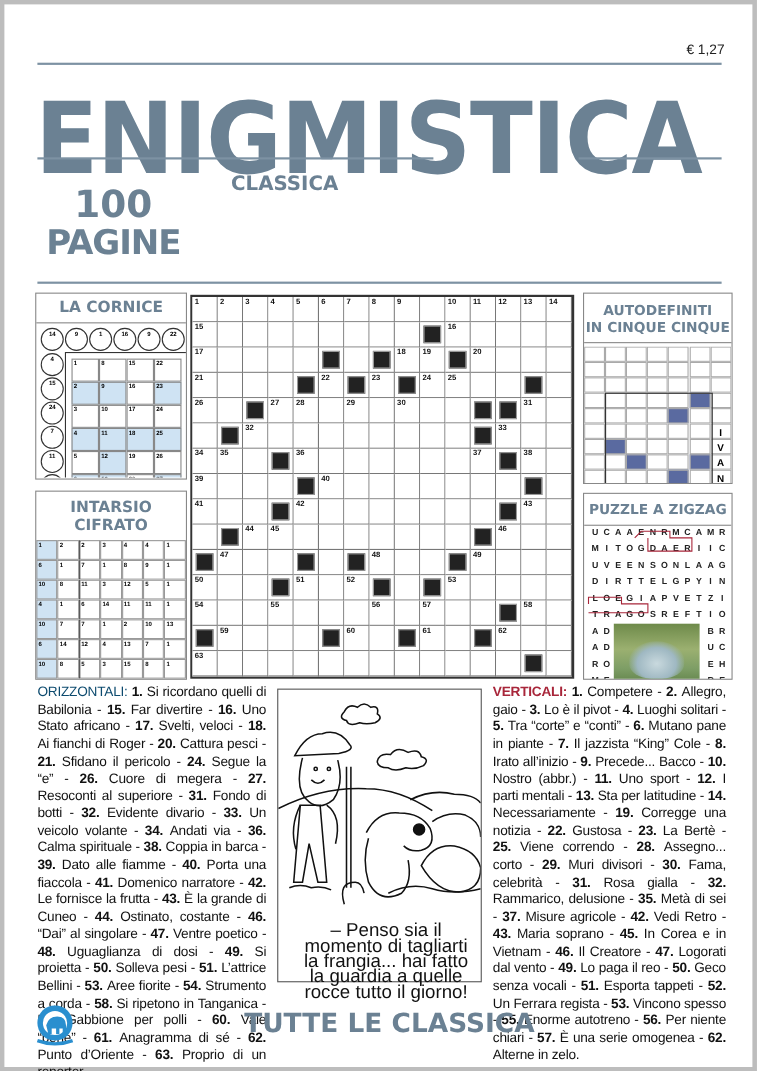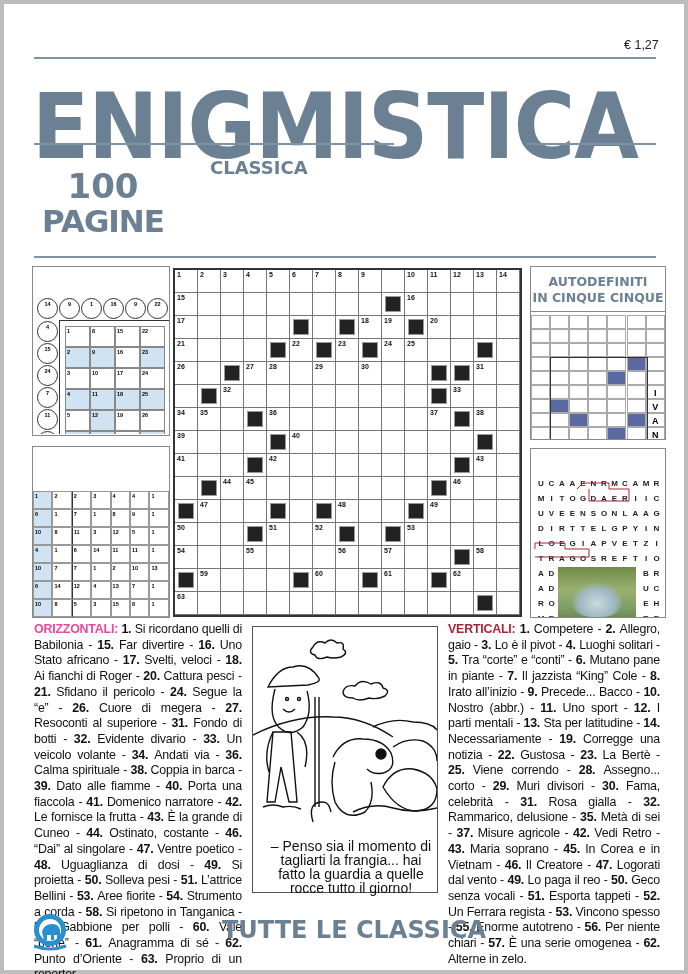--- a/index.html
+++ b/index.html
@@ -18,24 +18,24 @@
   .panel{position:absolute;border:1px solid #888;background:#fff;}
   .ptitle{font-family:"DejaVu Sans",sans-serif;font-weight:bold;color:#6b8193;text-align:center;border-bottom:1px solid #888;}
   .grid{position:absolute;left:169px;top:264px;border:2px solid #333;}
   .gcell{position:absolute;border-right:1px solid #777;border-bottom:1px solid #777;box-sizing:border-box;background:#fff;}
   .gcell .num{position:absolute;left:2px;top:1px;font-size:7px;color:#111;font-weight:bold;}
   .gcell.black::after{content:"";position:absolute;left:3px;top:3px;right:3px;bottom:3px;background:#222;border:1px solid #999;}
   .circ{position:absolute;width:19px;height:19px;border:1px solid #333;border-radius:50%;background:#fff;font-size:5.5px;text-align:center;line-height:11px;font-weight:bold;}
   .scell{position:absolute;border:1px solid #888;box-sizing:border-box;font-size:5.5px;font-weight:bold;padding:1px;}
   .clues{font-size:12.4px;line-height:15.7px;color:#111;text-align:justify;letter-spacing:-0.2px;}
   .clues b{font-weight:bold;}
-  .hor-lbl{color:#ec4899;font-weight:bold;}
+  .hor-lbl{color:#0c4a6e;font-weight:normal;}
   .ver-lbl{color:#a8263a;font-weight:bold;}
   .cartoon{left:248px;top:622px;width:184px;height:265px;border:1px solid #555;background:#fff;}
-  .caption{position:absolute;left:16px;right:4px;top:212px;font-size:14px;line-height:14px;text-align:center;color:#111;}
+  .caption{position:absolute;left:16px;right:4px;top:212px;font-size:17px;line-height:14px;text-align:center;color:#111;}
   .sol{left:190px;top:912px;width:320px;text-align:center;font-family:"DejaVu Sans",sans-serif;font-weight:bold;font-size:24px;color:#6b8193;letter-spacing:0px;}
   .zz{position:absolute;font-size:8px;font-weight:bold;color:#222;width:12px;text-align:center;}
 </style>
 </head>
 <body>
 
 <div class="page">
 
   <div class="abs price">€ 1,27</div>
   <div class="rule" style="left:30px;top:53px;width:622px;"></div>
@@ -49,20 +49,21 @@
     <div class="p">PAGINE</div>
   </div>
 
   <div class="abs types">
     <div>CLASSICA</div>
   </div>
 
   <div class="rule" style="left:30px;top:252px;width:622px;"></div>
 
   <div class="panel" style="left:28px;top:262px;width:136px;height:168px;">
+    <div class="ptitle" style="font-size:14px;line-height:26px;">LA CORNICE</div>
     <div id="cornice-body" class="abs" style="left:0;top:27px;width:136px;height:140px;overflow:hidden;">
         <div class="circ" style="left:4px;top:4px;">14</div>
         <div class="circ" style="left:26px;top:4px;">9</div>
         <div class="circ" style="left:48px;top:4px;">1</div>
         <div class="circ" style="left:70px;top:4px;">16</div>
         <div class="circ" style="left:92px;top:4px;">9</div>
         <div class="circ" style="left:114px;top:4px;">22</div>
         <div class="circ" style="left:4px;top:27px;">4</div>
         <div class="circ" style="left:4px;top:49px;">15</div>
         <div class="circ" style="left:4px;top:71px;">24</div>
@@ -91,20 +92,24 @@
         <div class="scell" style="left:82px;top:116px;width:25px;height:21px;background:#fff;">19</div>
         <div class="scell" style="left:107px;top:116px;width:25px;height:21px;background:#fff;">26</div>
         <div class="scell" style="left:32px;top:137px;width:25px;height:21px;background:#cfe3f3;">6</div>
         <div class="scell" style="left:57px;top:137px;width:25px;height:21px;background:#cfe3f3;">19</div>
         <div class="scell" style="left:82px;top:137px;width:25px;height:21px;background:#fff;">20</div>
         <div class="scell" style="left:107px;top:137px;width:25px;height:21px;background:#cfe3f3;">27</div>
       </div>
   </div>
 
   <div class="panel" style="left:28px;top:442px;width:136px;height:170px;">
+    <div class="ptitle" style="font-size:14px;line-height:17px;padding:6px 0 4px;">
+      <div>INTARSIO</div>
+      <div>CIFRATO</div>
+    </div>
     <div id="intarsio-body" class="abs" style="left:0;top:44px;width:136px;height:126px;">
         <div class="scell" style="left:0px;top:0px;width:19.4px;height:18px;background:#cfe3f3;border-color:#999;">1</div>
         <div class="scell" style="left:19.4px;top:0px;width:19.4px;height:18px;background:#fff;border-color:#999;">2</div>
         <div class="scell" style="left:38.8px;top:0px;width:19.4px;height:18px;background:#fff;border-color:#999;border-left:1.5px solid #333;">2</div>
         <div class="scell" style="left:58.199999999999996px;top:0px;width:19.4px;height:18px;background:#fff;border-color:#999;">3</div>
         <div class="scell" style="left:77.6px;top:0px;width:19.4px;height:18px;background:#fff;border-color:#999;">4</div>
         <div class="scell" style="left:97px;top:0px;width:19.4px;height:18px;background:#fff;border-color:#999;">4</div>
         <div class="scell" style="left:116.39999999999999px;top:0px;width:19.4px;height:18px;background:#fff;border-color:#999;">1</div>
         <div class="scell" style="left:0px;top:18px;width:19.4px;height:18px;background:#cfe3f3;border-color:#999;">6</div>
         <div class="scell" style="left:19.4px;top:18px;width:19.4px;height:18px;background:#fff;border-color:#999;">1</div>
@@ -572,20 +577,21 @@
         <div class="scell" style="left:38.2px;top:112px;width:19.1px;height:14px;border-color:#aaa;background:#fff;font-size:9px;text-align:center;line-height:12px;"></div>
         <div class="scell" style="left:57.300000000000004px;top:112px;width:19.1px;height:14px;border-color:#aaa;background:#fff;font-size:9px;text-align:center;line-height:12px;"></div>
         <div class="scell" style="left:76.4px;top:112px;width:19.1px;height:14px;border-color:#aaa;background:#5a6aa0;font-size:9px;text-align:center;line-height:12px;"></div>
         <div class="scell" style="left:95.5px;top:112px;width:19.1px;height:14px;border-color:#aaa;background:#fff;font-size:9px;text-align:center;line-height:12px;"></div>
         <div class="scell" style="left:114.60000000000001px;top:112px;width:19.1px;height:14px;border-color:#aaa;background:#fff;font-size:9px;text-align:center;line-height:12px;">N</div>
         <div style="position:absolute;left:19.1px;top:42px;width:95.5px;height:84px;border:1.5px solid #333;"></div>
       </div>
   </div>
 
   <div class="panel" style="left:526px;top:444px;width:134px;height:168px;overflow:hidden;">
+    <div class="ptitle" style="font-size:12.5px;line-height:28px;">PUZZLE A ZIGZAG</div>
     <div id="zz-body" class="abs" style="left:0;top:30px;width:134px;height:138px;">
         <div class="zz" style="left:4px;top:0px;">U</div>
         <div class="zz" style="left:14.5px;top:0px;">C</div>
         <div class="zz" style="left:25px;top:0px;">A</div>
         <div class="zz" style="left:35.5px;top:0px;">A</div>
         <div class="zz" style="left:46px;top:0px;">E</div>
         <div class="zz" style="left:56.5px;top:0px;">N</div>
         <div class="zz" style="left:67px;top:0px;">R</div>
         <div class="zz" style="left:77.5px;top:0px;">M</div>
         <div class="zz" style="left:88px;top:0px;">C</div>

